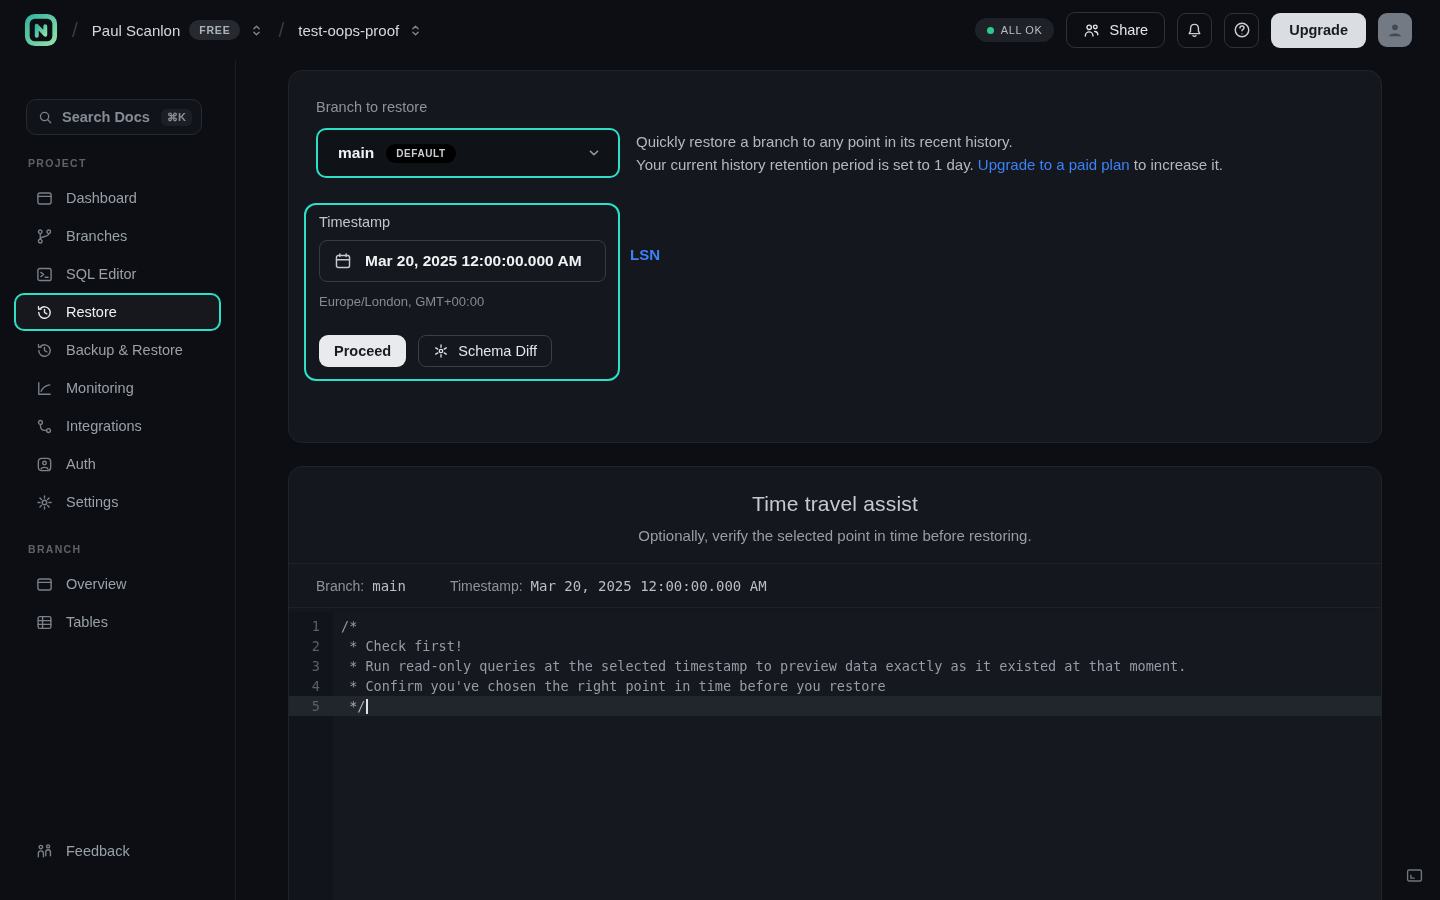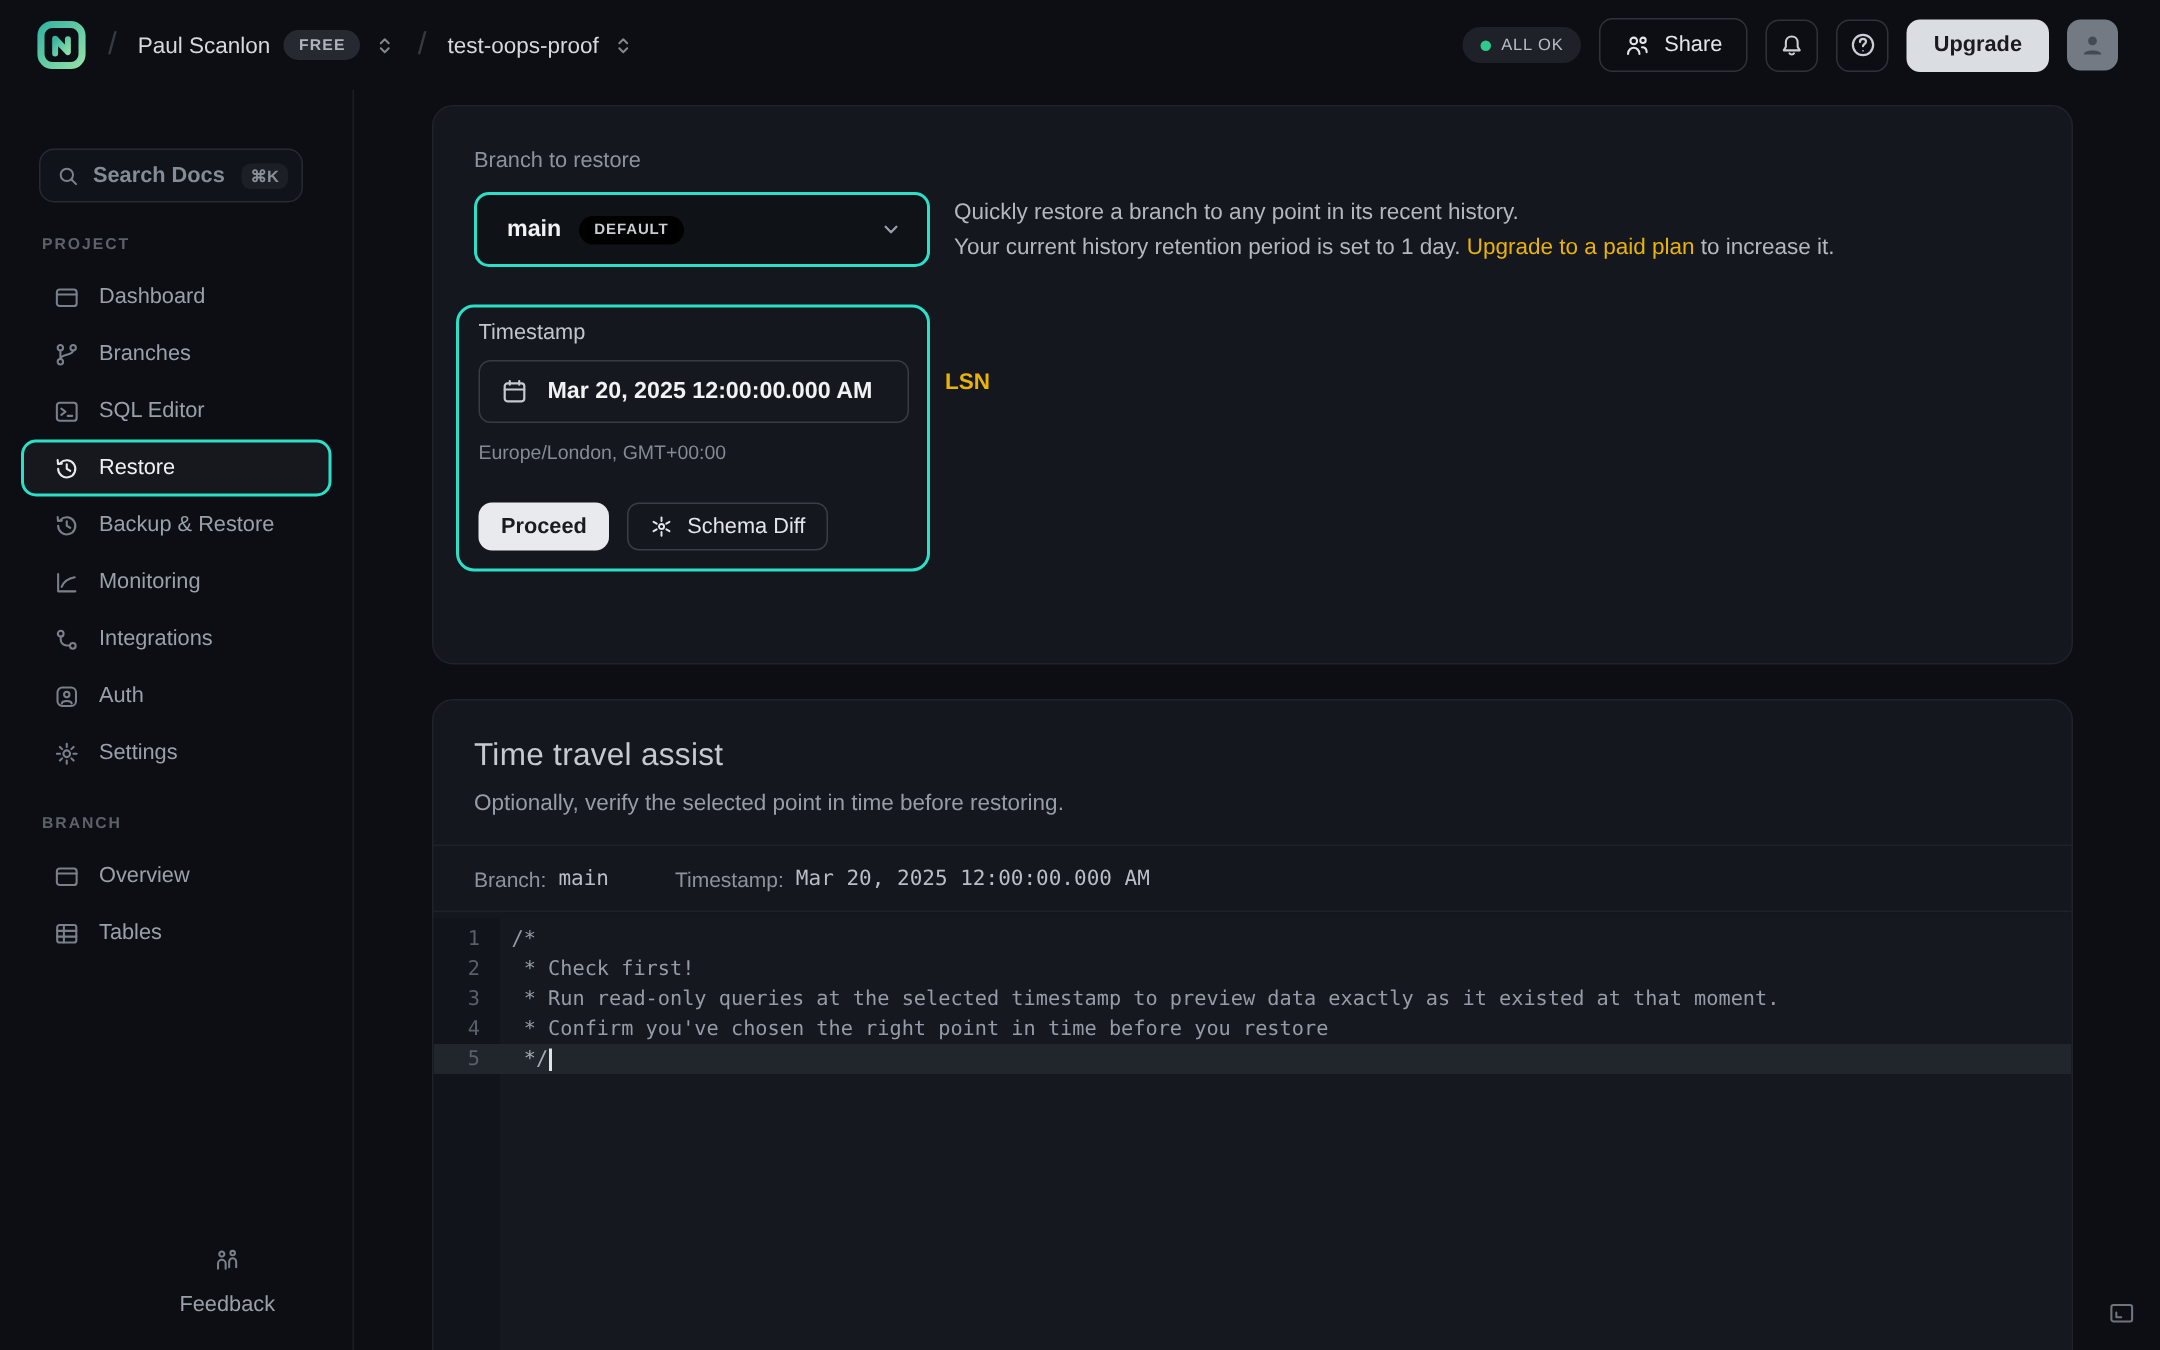--- a/index.html
+++ b/index.html
@@ -28,55 +28,55 @@
   aside { position:absolute; top:60px; left:0; bottom:0; width:236px; border-right:1px solid #1b1e24; }
   .search { margin:39px 0 0 26px; width:176px; height:36px; border:1px solid #262a31; border-radius:10px; background:#10131a; display:flex; align-items:center; padding:0 9px 0 11px; cursor:text;font-weight:bold; }
   .search svg { color:#7b818b; flex:none; }
   .search .ph { margin-left:9px; font-size:14.5px; color:#868c95; }
   .kbd { margin-left:auto; background:#1c2026; border-radius:6px; padding:2px 6px; font-size:11px; color:#8a9098; }
   .sec-label { margin:22px 0 10px 28px; font-size:10.5px; letter-spacing:1.3px; color:#5d626a; font-weight:600; }
   .item { height:38px; display:flex; align-items:center; gap:13px; padding-left:36px; font-size:14.5px; color:#99a0a9; cursor:pointer; }
   .item .ico { display:flex; color:#79808a; }
   .item.active { margin:0 14px; padding-left:20px; border:2px solid #2ce0c8; border-radius:10px; background:#16181e; color:#eef0f3; font-weight:500; }
   .item.active .ico { color:#e8ebee; }
-  .feedback { position:absolute; bottom:30px; left:16px; width:100%;flex-direction:column; }
+  .feedback { position:absolute; bottom:30px; left:0; width:100%; }
 
   
   main { position:absolute; top:60px; left:236px; right:0; bottom:0; }
   .panel { position:absolute; left:52px; width:1094px; background:#14171d; border:1px solid #20232a; border-radius:14px; }
   .p1 { top:10px; height:373px; padding:28px 27px; }
   .p2 { top:406px; height:520px; padding:0; }
 
   .field-label { font-size:14.5px; color:#8d939c; }
   .row1 { display:flex; align-items:flex-start; margin-top:13px; }
   .select { width:304px; height:50px; border:2px solid #2ce0c8; border-radius:10px; background:#0f1217; display:flex; align-items:center; padding:0 16px 0 20px; cursor:pointer; }
   .sel-val { font-size:15.5px; font-weight:600; color:#f0f2f4; }
   .badge-default { margin-left:12px; background:#000000; color:#c9cdd3; font-size:10px; font-weight:700; letter-spacing:.6px; padding:4px 10px; border-radius:999px; }
   .select .chev { margin-left:auto; color:#9aa0a9; display:flex; }
   .desc { margin-left:16px; padding-top:3px; font-size:15px; line-height:22.5px; color:#b3b8bf; }
-  .link { color:#eab308; text-decoration:none; cursor:pointer; }
+  .link { color:#3b82f6; text-decoration:none; cursor:pointer; }
 
   .tabs { display:flex; gap:26px; margin:21px -27px 0 0; border-bottom:1px solid #20242a; }
   .tab { font-size:15px; color:#4d535b; padding-bottom:13px; cursor:pointer; }
   .tab.active { color:#e9ebee; border-bottom:2px solid #c3c7cd; margin-bottom:-1px; }
 
   .ts-row { display:flex; align-items:flex-start; margin-top:25px; }
   .ts-card { margin-left:-12px; width:316px; border:2px solid #2ce0c8; border-radius:12px; padding:9px 12px 12px 13px; }
   .ts-label { font-size:14.5px; color:#c2c6cc; }
   .date-input { margin-top:10px; height:42px; border:1px solid #373b42; border-radius:8px; background:#15181e; display:flex; align-items:center; gap:13px; padding:0 14px; cursor:pointer; }
   .date-input svg { color:#c6cad0; flex:none; }
   .date-val { font-size:15.5px; font-weight:600; color:#f0f2f4; white-space:nowrap; }
   .tz { margin-top:12px; font-size:13px; color:#858b94; }
   .btn-row { margin-top:26px; display:flex; gap:12px; }
   .btn-row .primary-btn { height:32px; padding:0 15px; background:#e8eaed; }
   .btn-row .ghost-btn { height:32px; padding:0 14px; border-radius:8px; border-color:#3a3e46; }
   .lsn { margin:43px 0 0 10px; font-size:15px; font-weight:600; }
 
   
-  .tt-head { padding:25px 27px 19px; }
+  .tt-head { padding:25px 27px 19px;text-align:center; }
   .tt-head h2 { font-size:21px; font-weight:500; color:#c6cad0; letter-spacing:.2px; }
   .tt-head p { margin-top:11px; font-size:15px; color:#979da6; }
   .tt-meta { border-top:1px solid #1e2127; border-bottom:1px solid #1e2127; height:45px; display:flex; align-items:center; padding:0 27px; }
   .tt-meta .k { font-size:14px; color:#8d939c; }
   .tt-meta .v { margin-left:8px; font-size:14px; color:#b9bec6; }
   .mono { font-family:"DejaVu Sans Mono", monospace; }
   .tt-meta .k2 { margin-left:44px; }
 
   .editor { position:absolute; left:0; right:0; top:145px; bottom:0; background:#15181e; border-radius:0 0 13px 13px; overflow:hidden; cursor:text; }
   .gutter-bg { position:absolute; left:0; top:0; bottom:0; width:44px; background:#11141a; }

